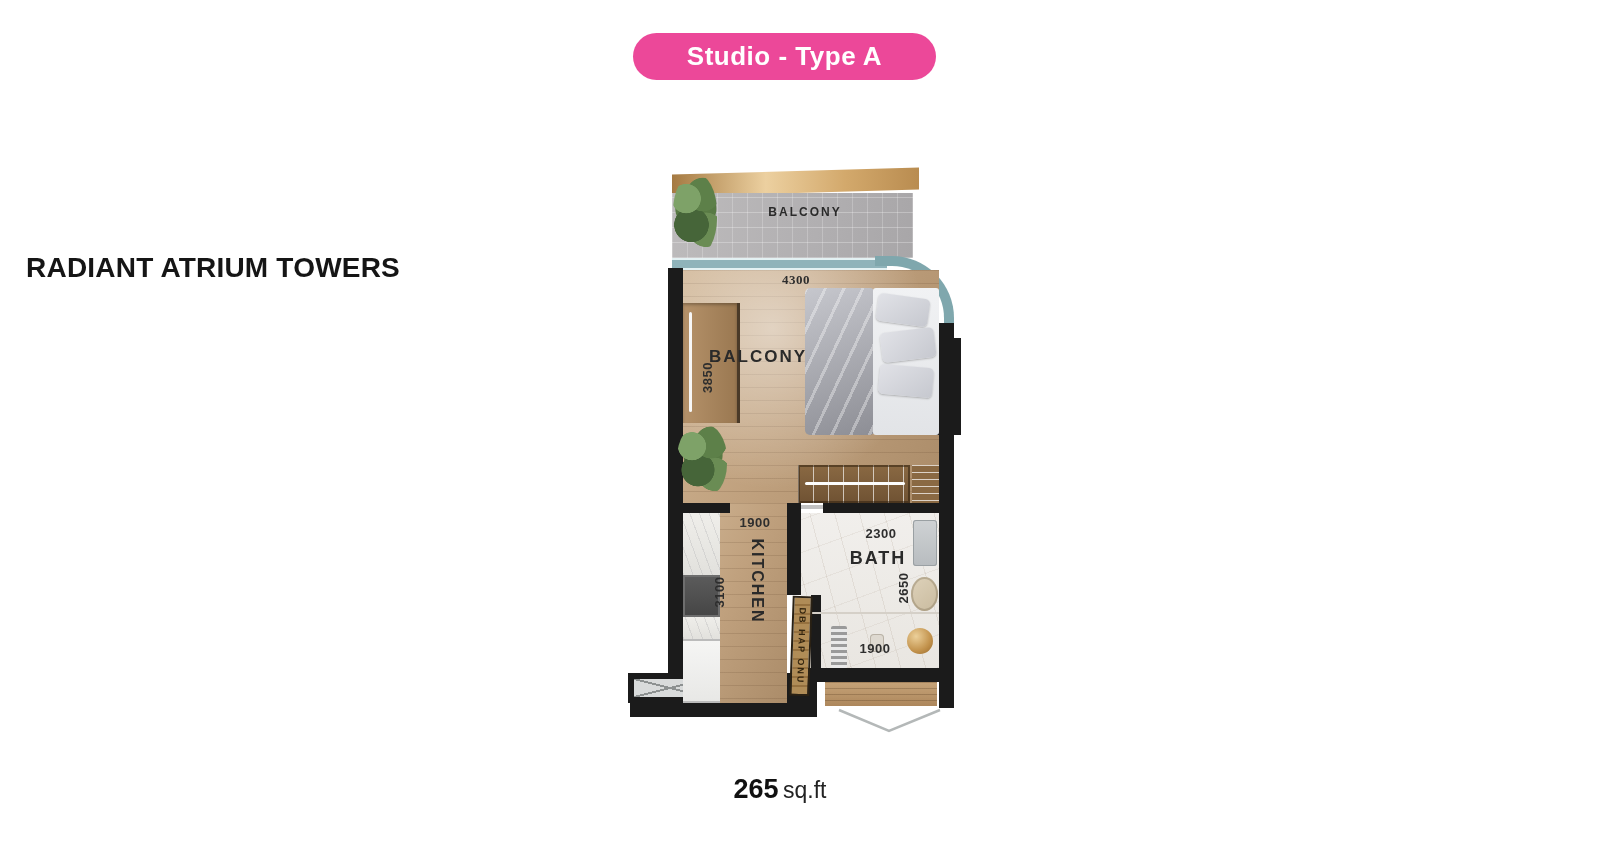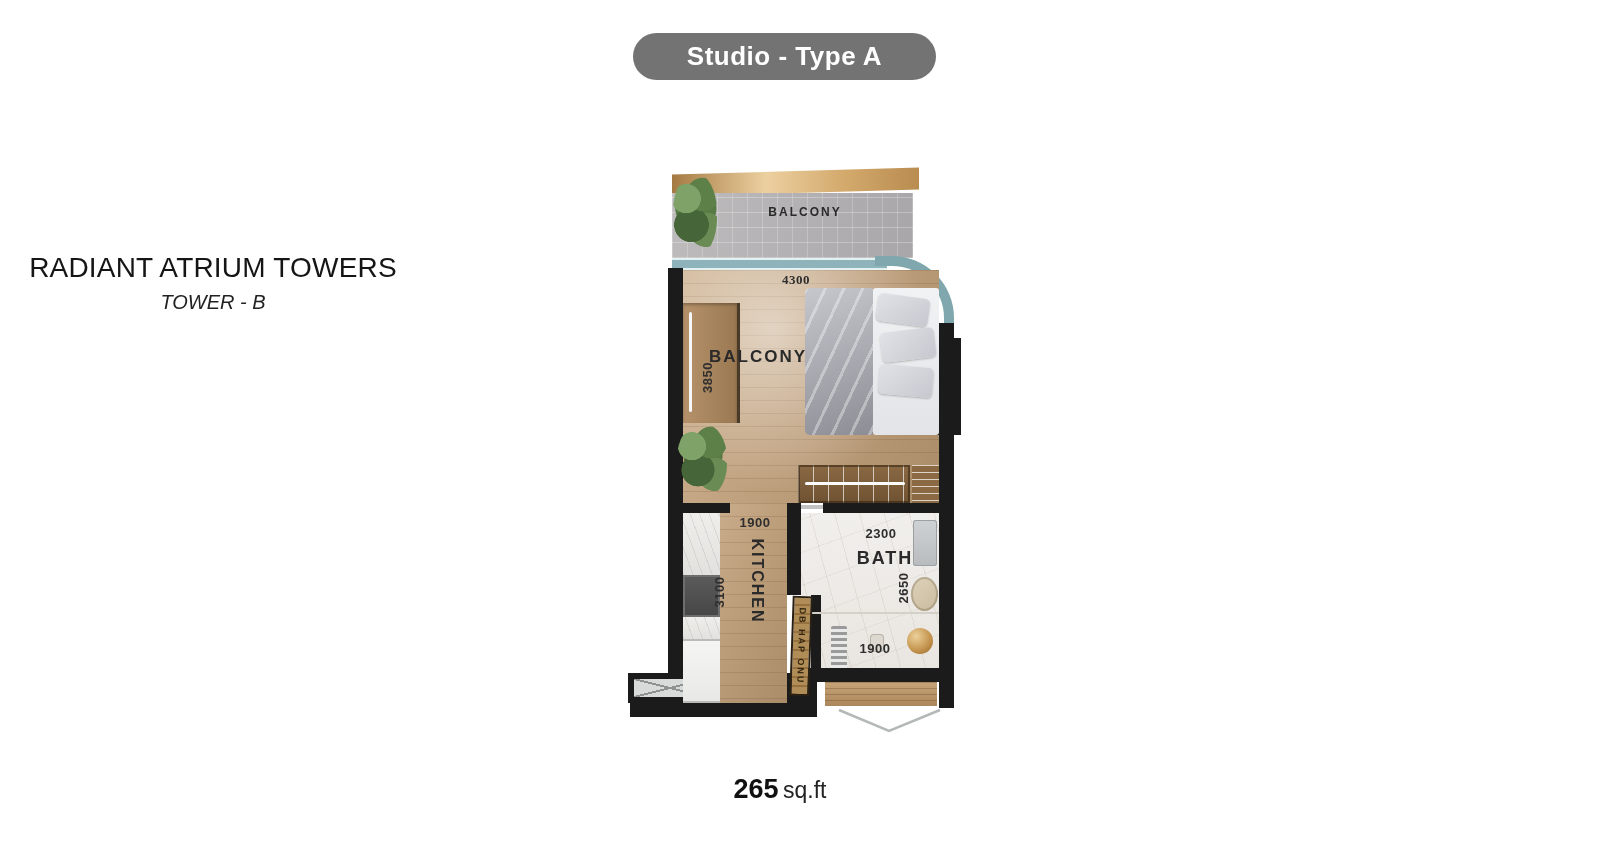--- a/index.html
+++ b/index.html
@@ -4,26 +4,26 @@
 <style>
   html,body{margin:0;padding:0;}
   body{
     width:1600px;height:842px;background:#ffffff;position:relative;overflow:hidden;
     font-family:"Liberation Sans", sans-serif; color:#1c1c1c;
   }
   .abs{position:absolute;}
   
   .pill{
     left:633px;top:33px;width:303px;height:47px;border-radius:24px;
-    background:#737373;color:#ffffff;display:flex;align-items:center;justify-content:center;
+    background:#ec4899;color:#ffffff;display:flex;align-items:center;justify-content:center;
     font-size:26px;font-weight:700;letter-spacing:.5px;
   }
   
   .project{left:18px;top:252px;width:390px;text-align:center;}
-  .project .name{font-size:28px;font-weight:400;letter-spacing:.2px;color:#151515;}
+  .project .name{font-size:28px;font-weight:700;letter-spacing:.2px;color:#151515;}
   .project .tower{font-size:20px;font-style:italic;font-weight:500;margin-top:7px;color:#222;}
   .project .floors{font-size:13.5px;font-weight:700;margin-top:8px;color:#1a1a1a;}
   
   .area{left:615px;top:774px;width:330px;text-align:center;}
   .area .val{font-size:27px;font-weight:700;color:#111;}
   .area .unit{font-size:23px;font-weight:400;color:#222;}
   
   .plan{left:615px;top:160px;width:350px;height:585px;}
   .wall{position:absolute;background:#1b1b1b;}
   .wood{
@@ -116,21 +116,20 @@
   .lintel{background:#c2c2c2;}
   .tubline{background:#d5d0c8;}
 </style>
 </head>
 <body>
 
 <div class="abs pill">Studio - Type A</div>
 
 <div class="abs project">
   <div class="name">RADIANT ATRIUM TOWERS</div>
-  <div class="tower">TOWER - B</div>
 </div>
 
 <div class="abs plan">
 
   <div class="abs gold" style="left:57px;top:11px;width:247px;height:22px;"></div>
   <div class="abs balcony-floor" style="left:57px;top:33px;width:241px;height:65px;"></div>
   <div class="abs plant" style="left:58px;top:14px;width:44px;height:82px;"></div>
   <div class="abs room-label" style="left:120px;top:45px;width:140px;font-size:12px;">BALCONY</div>
 
   <div class="abs glass" style="left:57px;top:98px;width:215px;height:8px;"></div>
@@ -188,21 +187,21 @@
     <polyline points="2,2 52,23 103,2" fill="none" stroke="#b4b8b8" stroke-width="2.5"></polyline>
   </svg>
 
   <div class="abs dim-label" style="left:121px;top:112px;width:120px;font-family:Liberation Serif, serif;">4300</div>
   <div class="abs room-label" style="left:83px;top:187px;width:120px;font-size:17px;">BALCONY</div>
   <div class="abs dim-label rot-ccw" style="left:33px;top:209px;width:120px;height:17px;">3850</div>
   <div class="abs dim-label" style="left:80px;top:355px;width:120px;">1900</div>
   <div class="abs room-label rot-cw" style="left:82px;top:412px;width:120px;height:18px;font-size:16px;">KITCHEN</div>
   <div class="abs dim-label rot-ccw" style="left:45px;top:424px;width:120px;height:16px;">3100</div>
   <div class="abs dim-label" style="left:206px;top:366px;width:120px;">2300</div>
-  <div class="abs room-label" style="left:210px;top:388px;width:120px;font-size:18px;">BATH</div>
+  <div class="abs room-label" style="left:203px;top:388px;width:120px;font-size:18px;">BATH</div>
   <div class="abs dim-label rot-ccw" style="left:229px;top:420px;width:120px;height:16px;">2650</div>
   <div class="abs dim-label" style="left:200px;top:481px;width:120px;">1900</div>
 </div>
 
 <div class="abs area">
   <span class="val">265</span>
   <span class="unit">sq.ft</span>
 </div>
 
 </body></html>

